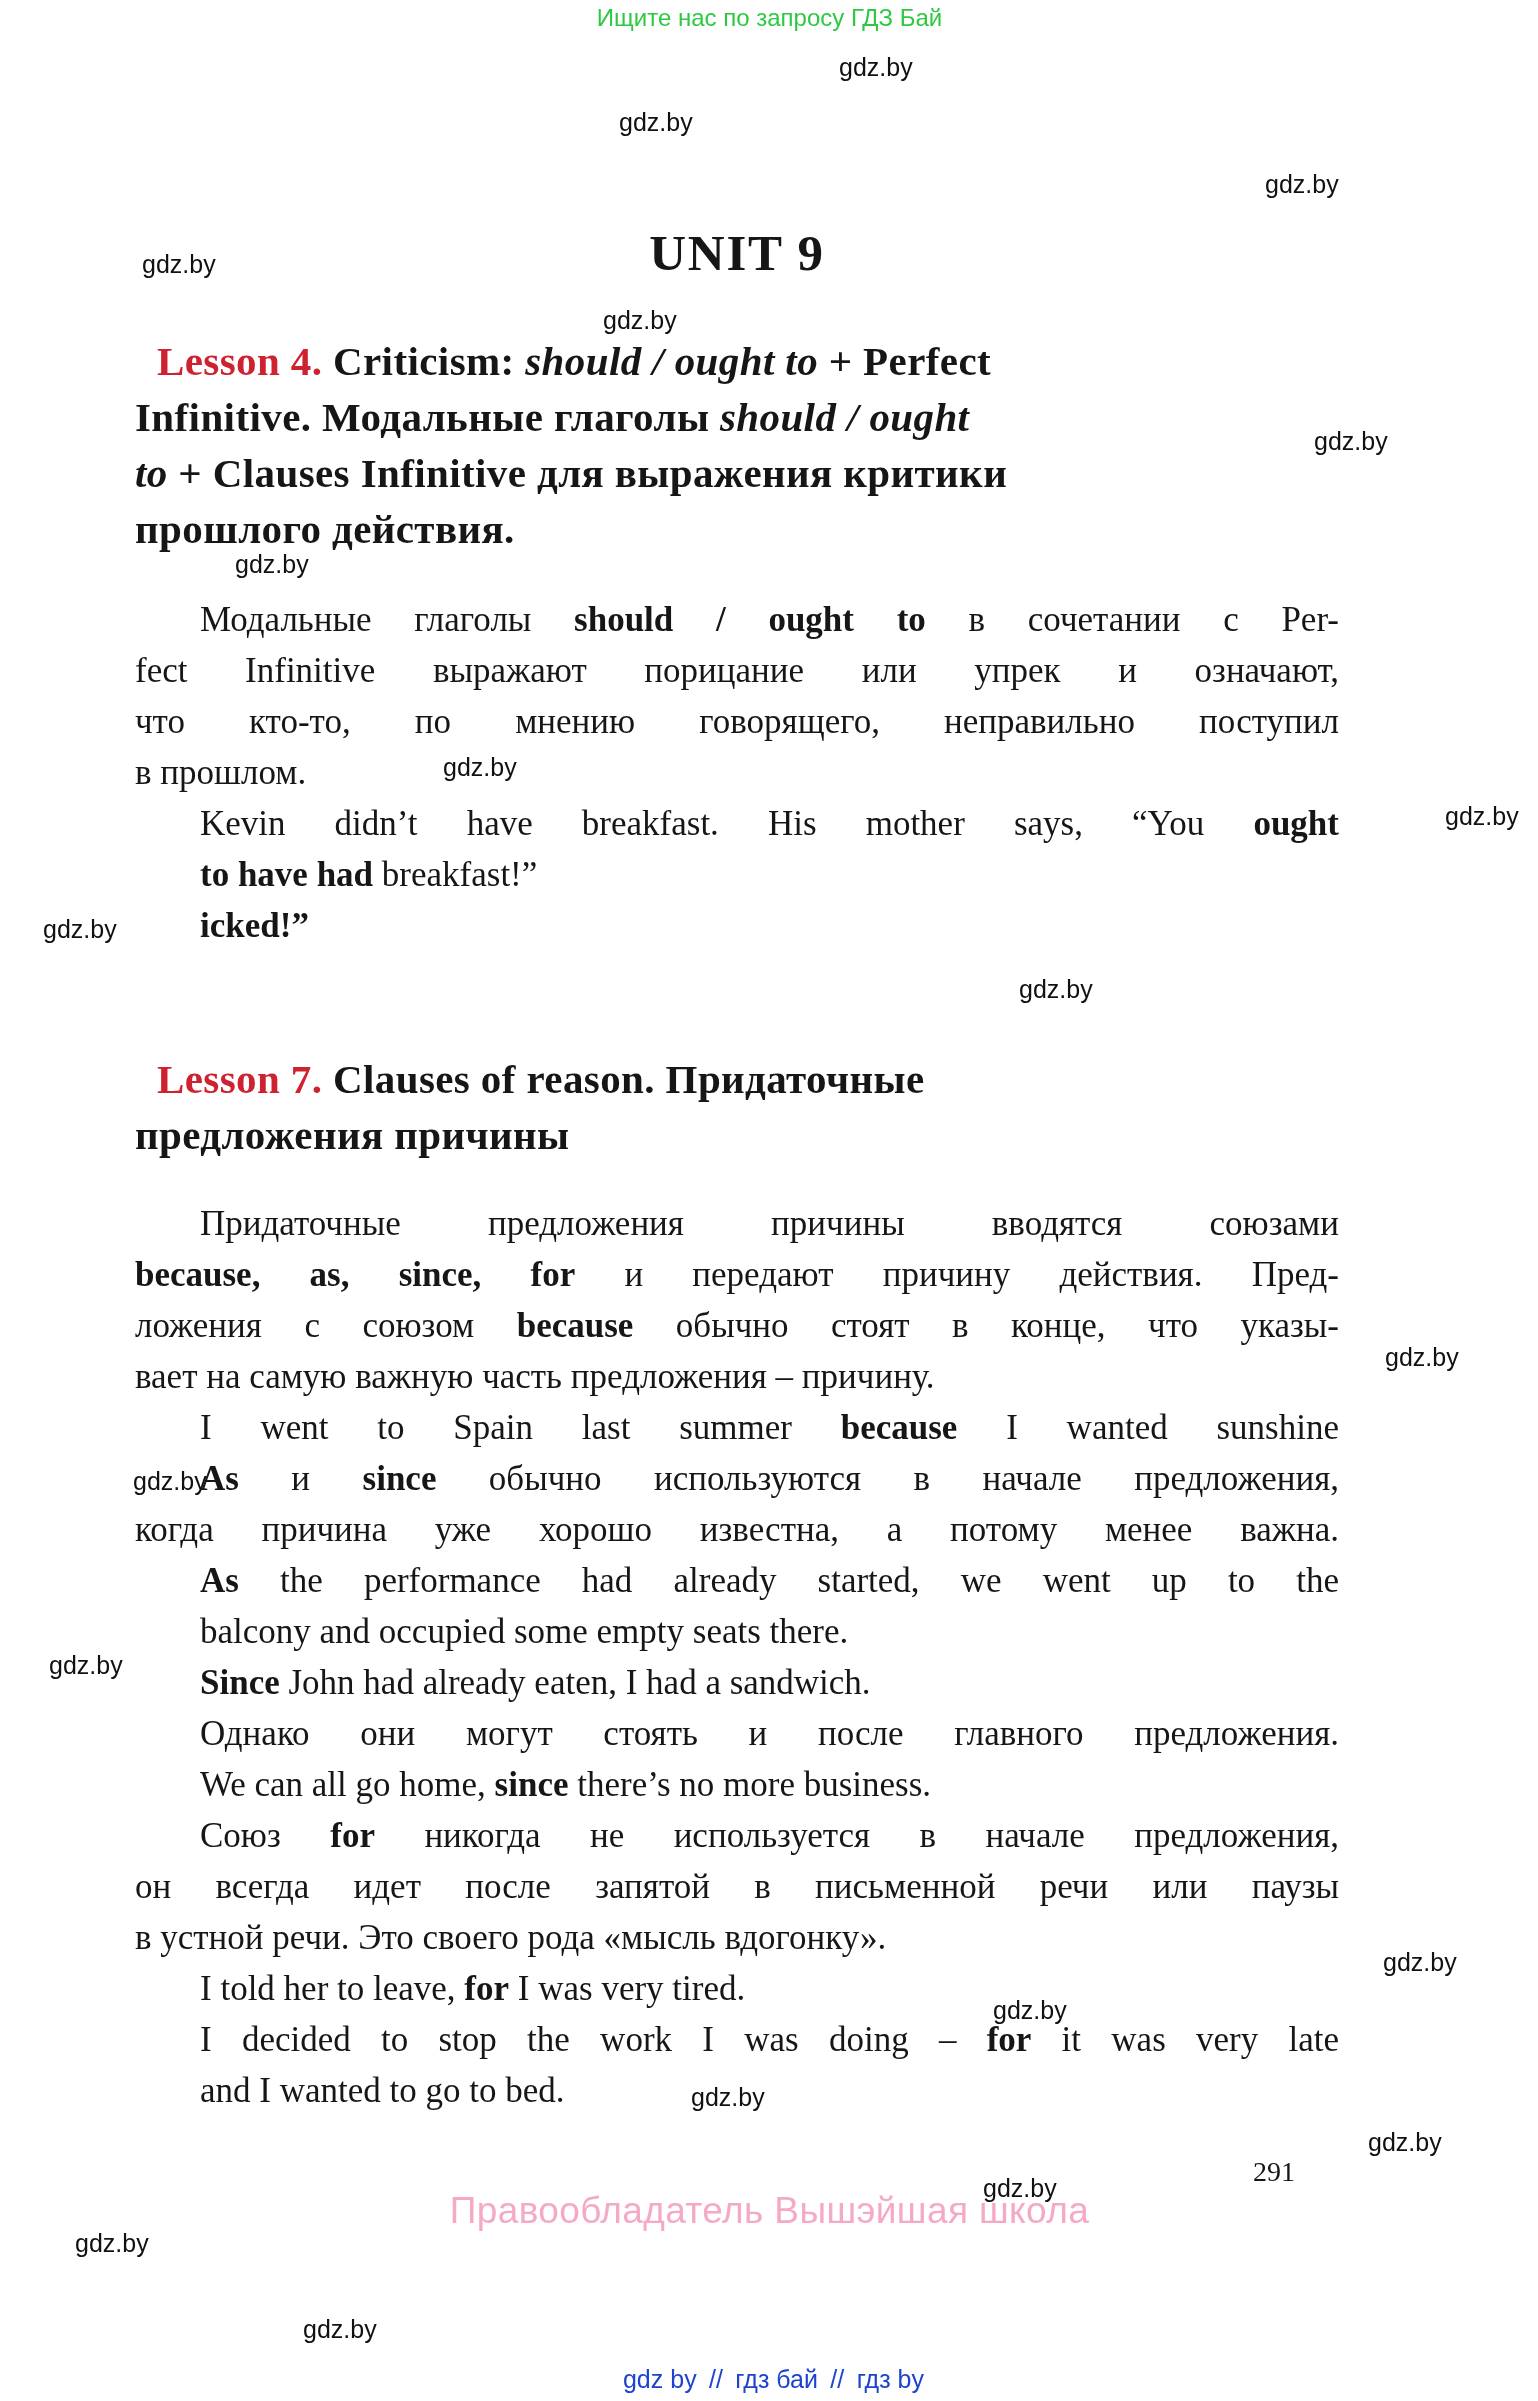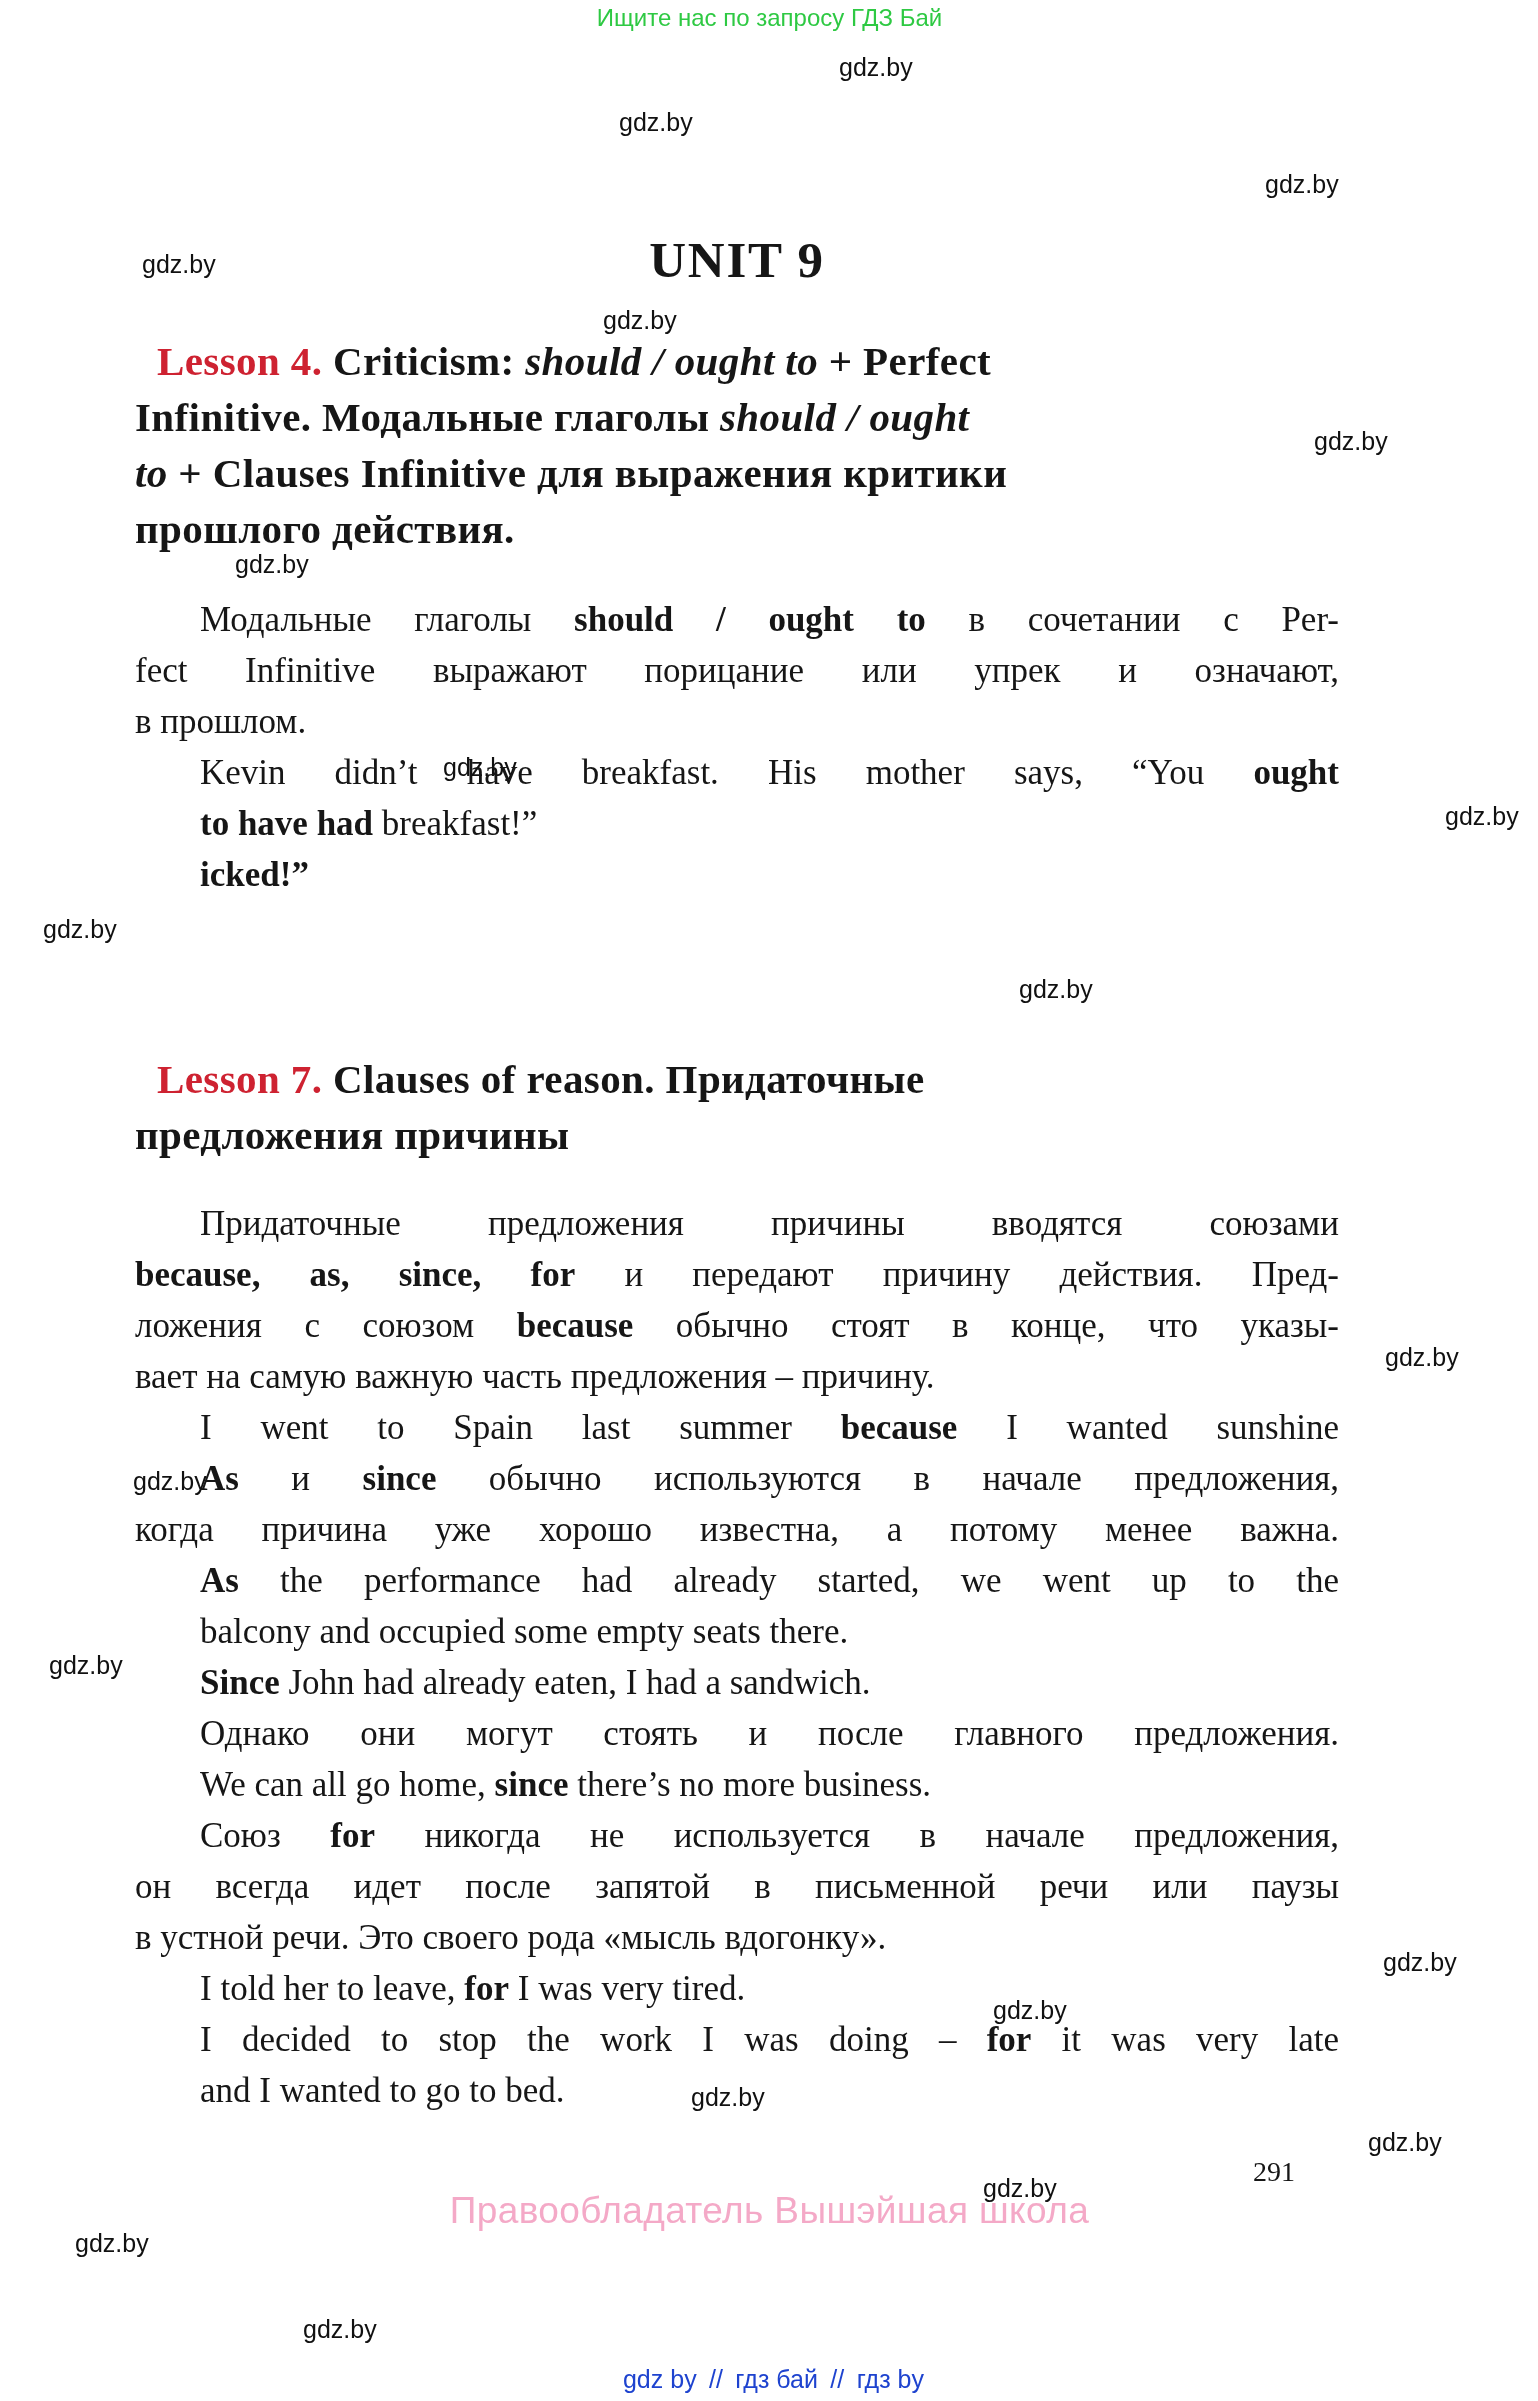--- a/index.html
+++ b/index.html
@@ -10,21 +10,21 @@
   .sans{font-family:"Liberation Sans","DejaVu Sans",sans-serif;}
   .top-note{
     position:absolute;top:3.5px;left:0;width:100%;text-align:center;
     font-size:24px;color:var(--green,#2ec943);
   }
   .wm{
     position:absolute;font-family:"Liberation Sans","DejaVu Sans",sans-serif;
     font-size:25px;color:var(--watermark_ink,#111111);white-space:nowrap;
   }
   .unit-title{
-    position:absolute;top:235px;left:135px;width:1204px;text-align:center;
+    position:absolute;top:228px;left:135px;width:1204px;text-align:center;
     font-size:51px;font-weight:bold;letter-spacing:1.8px;line-height:1;
   }
   .block{position:absolute;left:135px;width:1206px;}
   .heading{font-size:41px;font-weight:bold;letter-spacing:0.4px;}
   .heading .tline{height:56px;line-height:56px;}
   .body{font-size:35px;}
   .body .tline{height:51px;line-height:51px;}
   .tline{width:1204px;white-space:nowrap;}
   .tline.ind{padding-left:65px;width:1139px;}
   .tline.j{white-space:normal;text-align:justify;text-align-last:justify;}
@@ -79,20 +79,21 @@
   <div class="block heading" style="top:333px">
       <div class="tline"><span class="red">Lesson 4.</span><span> Criticism: </span><span class="i">should / ought to</span><span> + Perfect</span></div>
       <div class="tline"><span>Infinitive. Модальные глаголы </span><span class="i">should / ought</span></div>
       <div class="tline"><span class="i">to</span><span> + Clauses Infinitive для выражения критики</span></div>
       <div class="tline"><span>прошлого действия.</span></div>
     </div>
 
   <div class="block body" style="top:594px">
       <div class="tline ind j"><span>Модальные глаголы </span><span class="b">should / ought to</span><span> в сочетании с Per-</span></div>
       <div class="tline j"><span>fect Infinitive выражают порицание или упрек и означают,</span></div>
+      <div class="tline j"><span>что кто-то, по мнению говорящего, неправильно поступил</span></div>
       <div class="tline"><span>в прошлом.</span></div>
       <div class="tline ind j"><span>Kevin didn’t have breakfast. His mother says, “You </span><span class="b">ought</span></div>
       <div class="tline ind"><span class="b">to have had</span><span> breakfast!”</span></div>
       <div class="tline ind"><span class="b">icked!”</span></div>
     </div>
 
   <div class="block heading" style="top:1051px">
       <div class="tline"><span class="red">Lesson 7.</span><span> Clauses of reason. Придаточные</span></div>
       <div class="tline"><span>предложения причины</span></div>
     </div>

